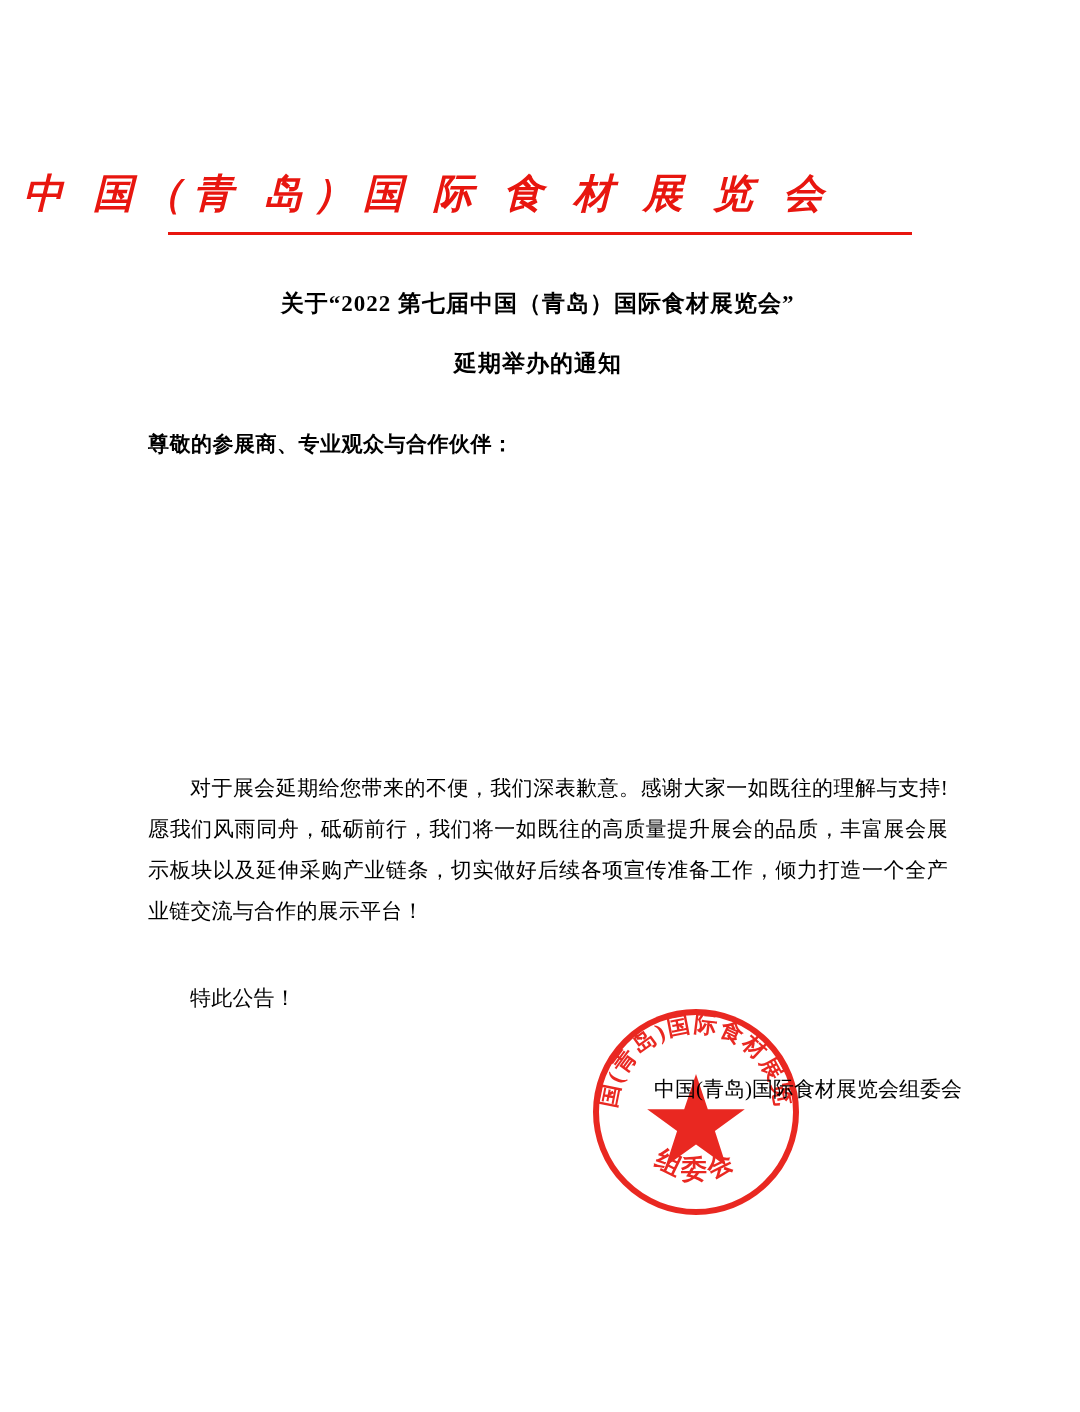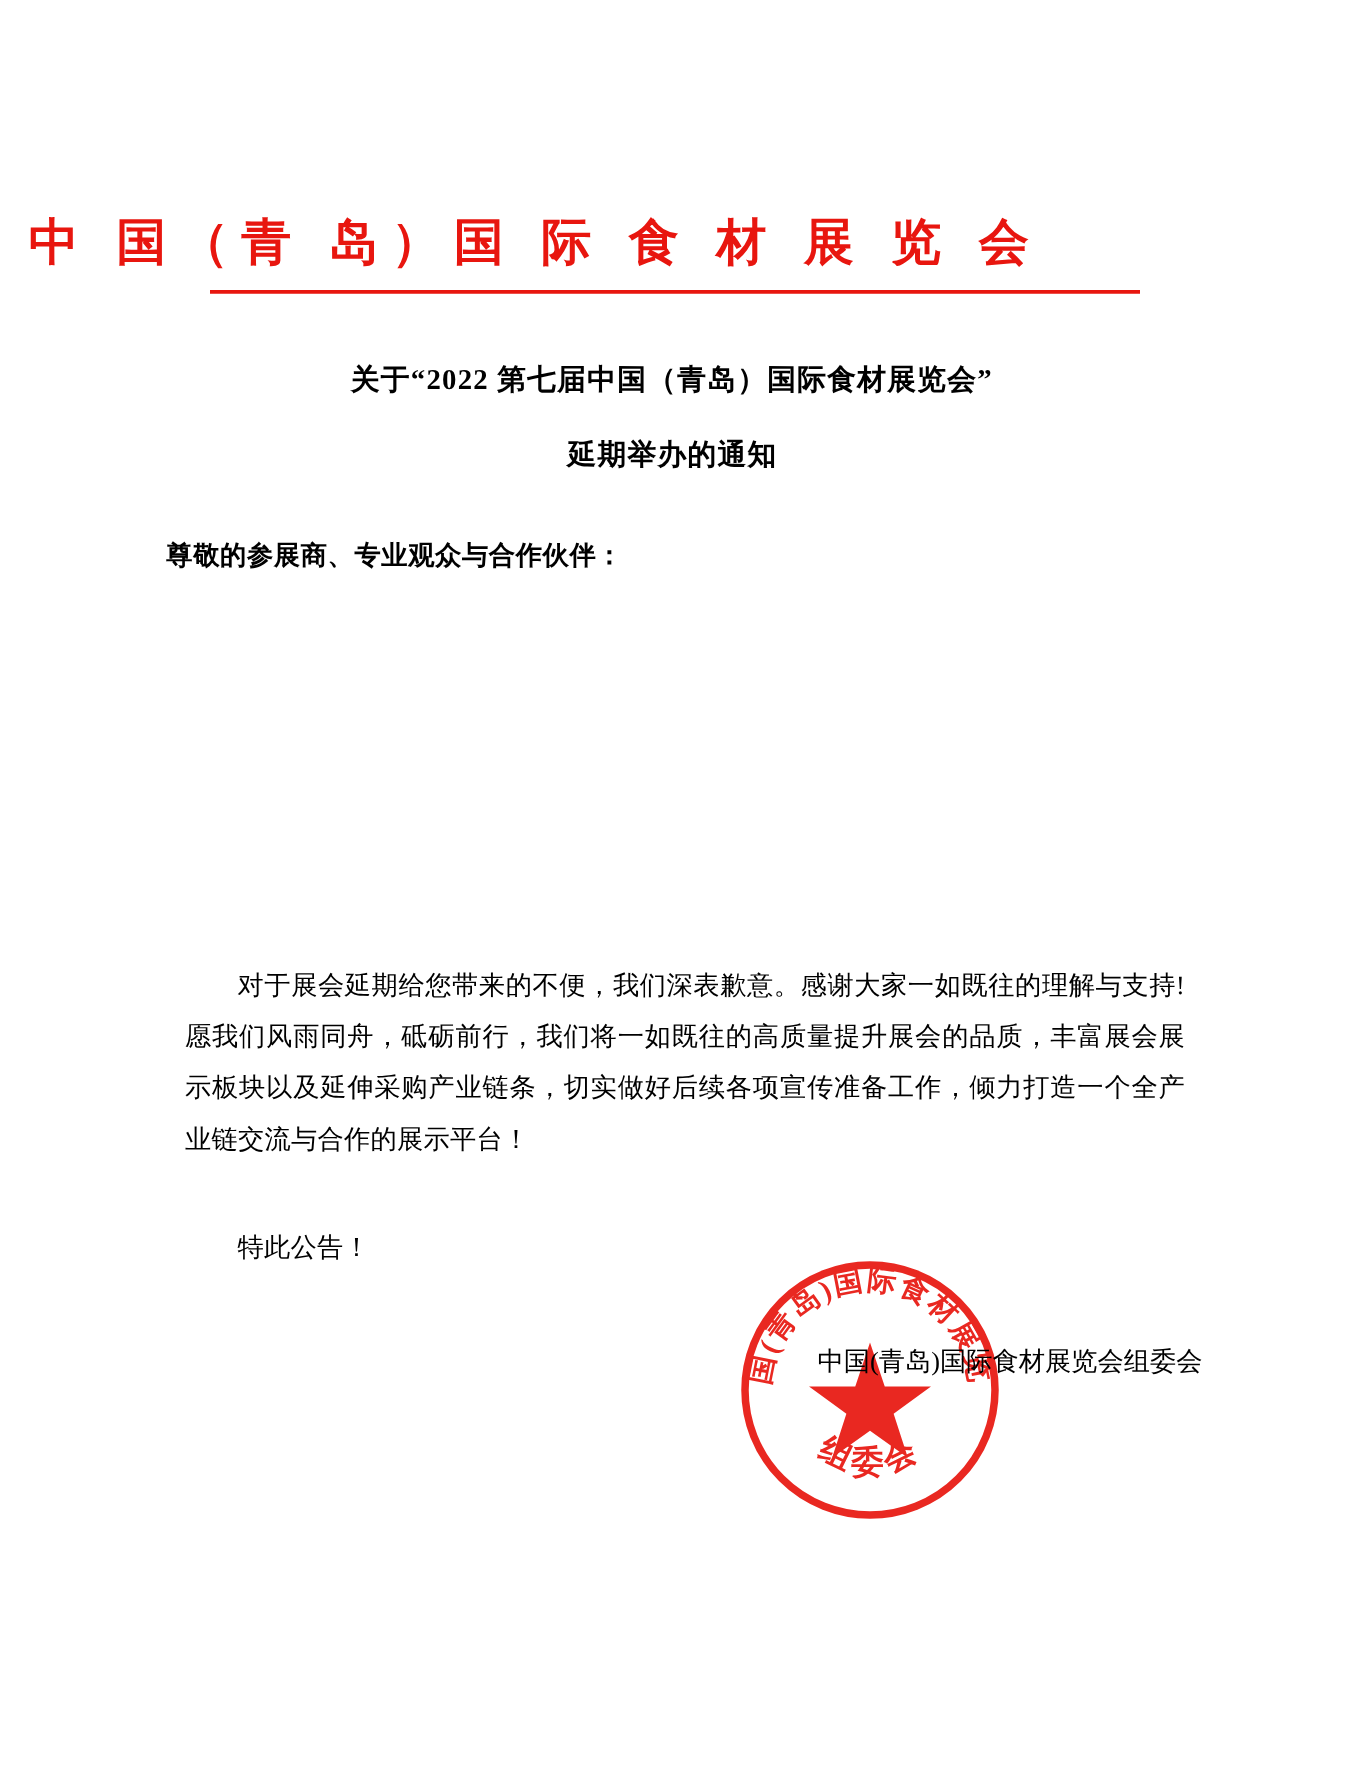--- a/index.html
+++ b/index.html
@@ -23,20 +23,21 @@
     height: 1412px;
   }
 
   
   .masthead {
     position: absolute;
     left: 0;
     top: 170px;
     width: 856px;
     text-align: center;
+    font-style: italic;
   }
   .masthead-title {
     display: inline-block;
     color: #e8160f;
     font-size: 40px;
     font-weight: bold;
     letter-spacing: 10px;
     font-family: "Liberation Serif", "DejaVu Serif", serif;
     padding: 0 12px 10px 12px;
     line-height: 1.2;
@@ -70,21 +71,21 @@
     text-align: center;
     font-size: 23px;
     font-weight: bold;
     letter-spacing: 1px;
     line-height: 1.4;
   }
 
   
   .salutation {
     position: absolute;
-    left: 133px;
+    left: 148px;
     top: 430px;
     font-size: 21px;
     font-weight: bold;
     letter-spacing: 0.5px;
   }
 
   .body-block {
     position: absolute;
     left: 148px;
     width: 800px;

